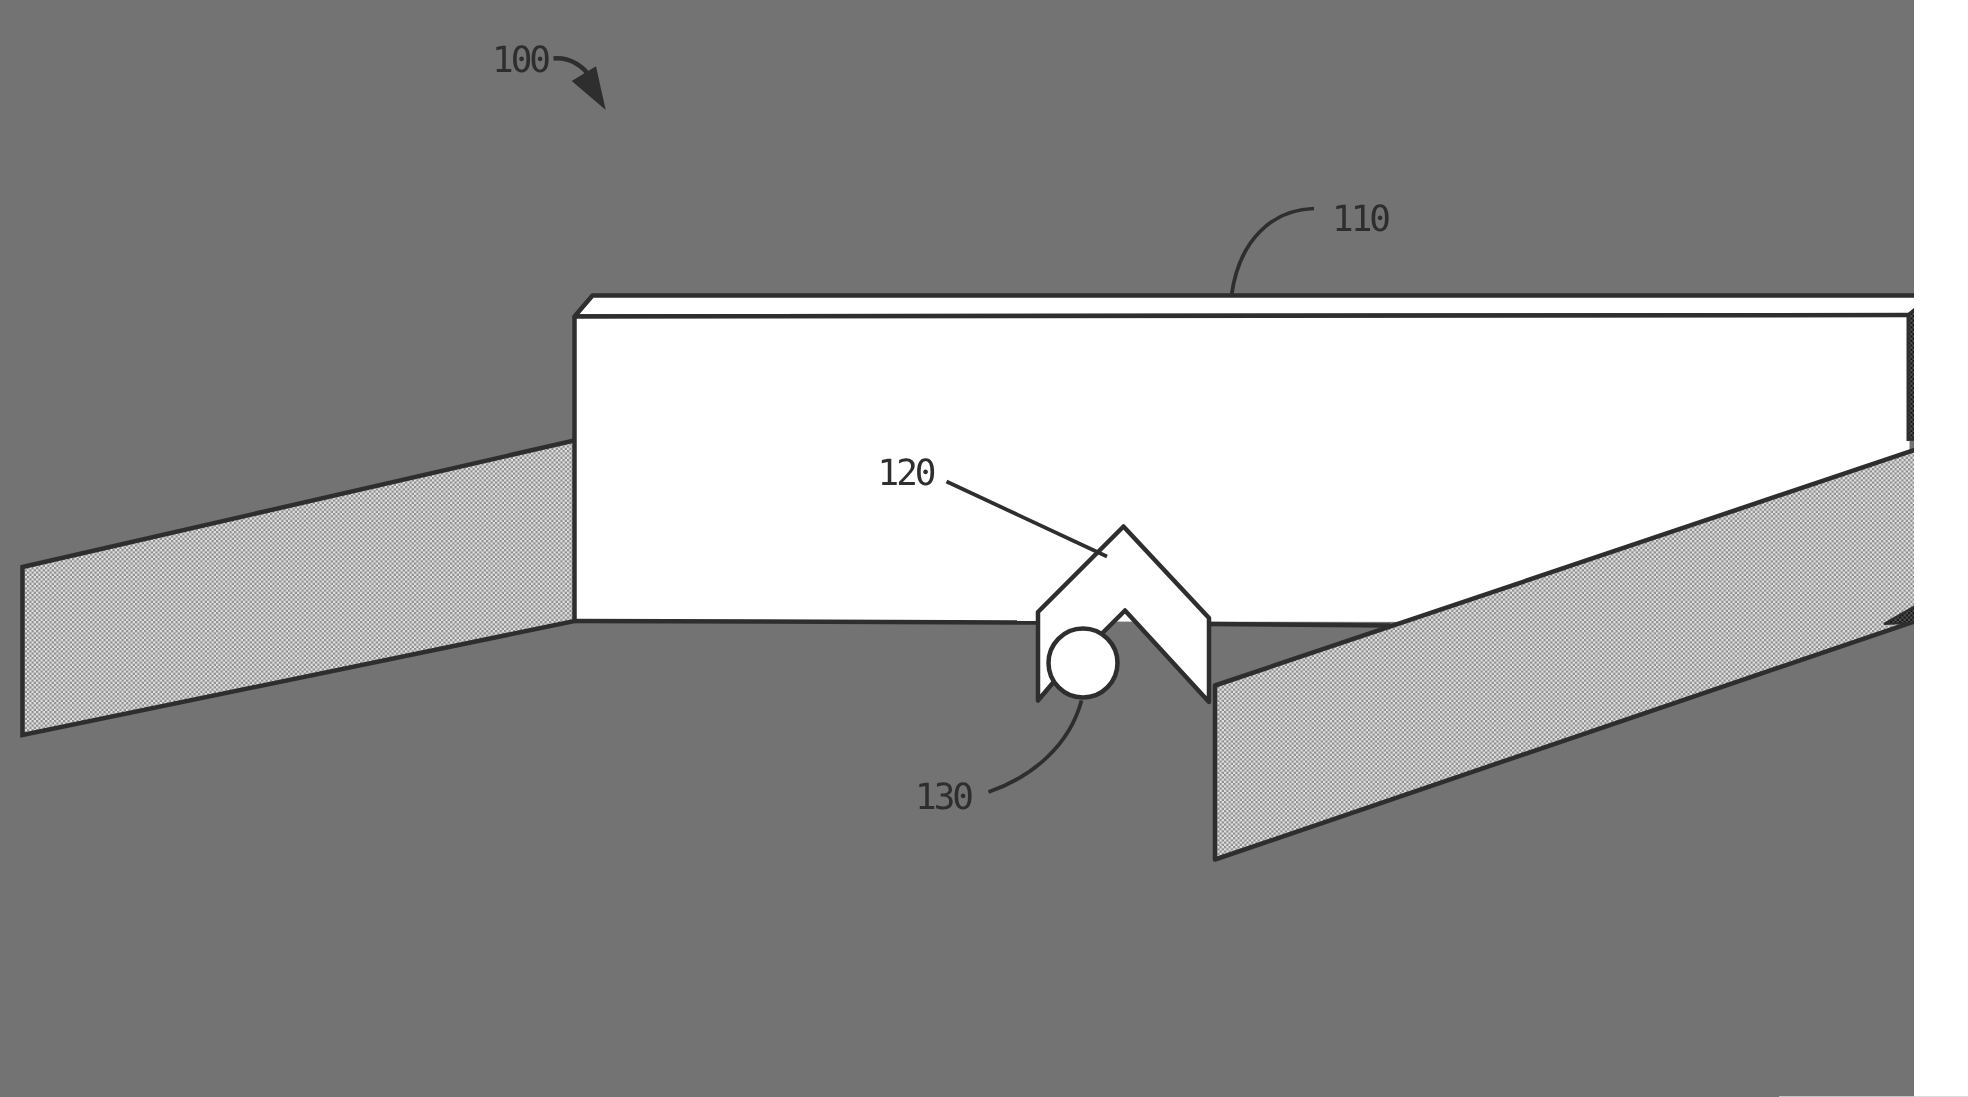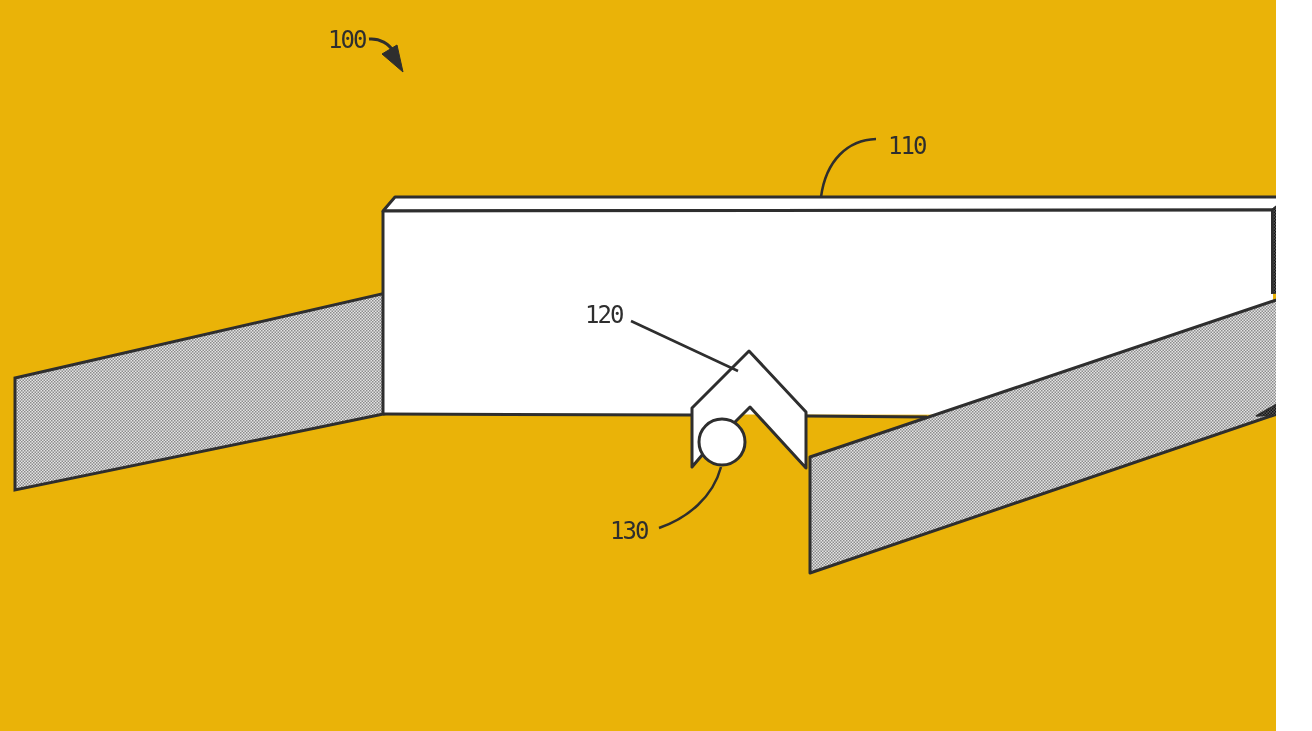--- a/index.html
+++ b/index.html
@@ -5,21 +5,21 @@
   html, body {
     margin: 0;
     padding: 0;
     background: #ffffff;
     font-family: "DejaVu Sans Mono", "Liberation Mono", monospace;
   }
   .figure-canvas {
     position: relative;
     width: 1276px;
     height: 731px;
-    background: #eab308;
+    background: #737373;
     overflow: hidden;
   }
   svg text.ref-label {
     font-family: "DejaVu Sans Mono", "Liberation Mono", monospace;
     font-size: 24px;
     letter-spacing: -2px;
     fill: #2e2e2e;
   }
 </style>
 </head>

